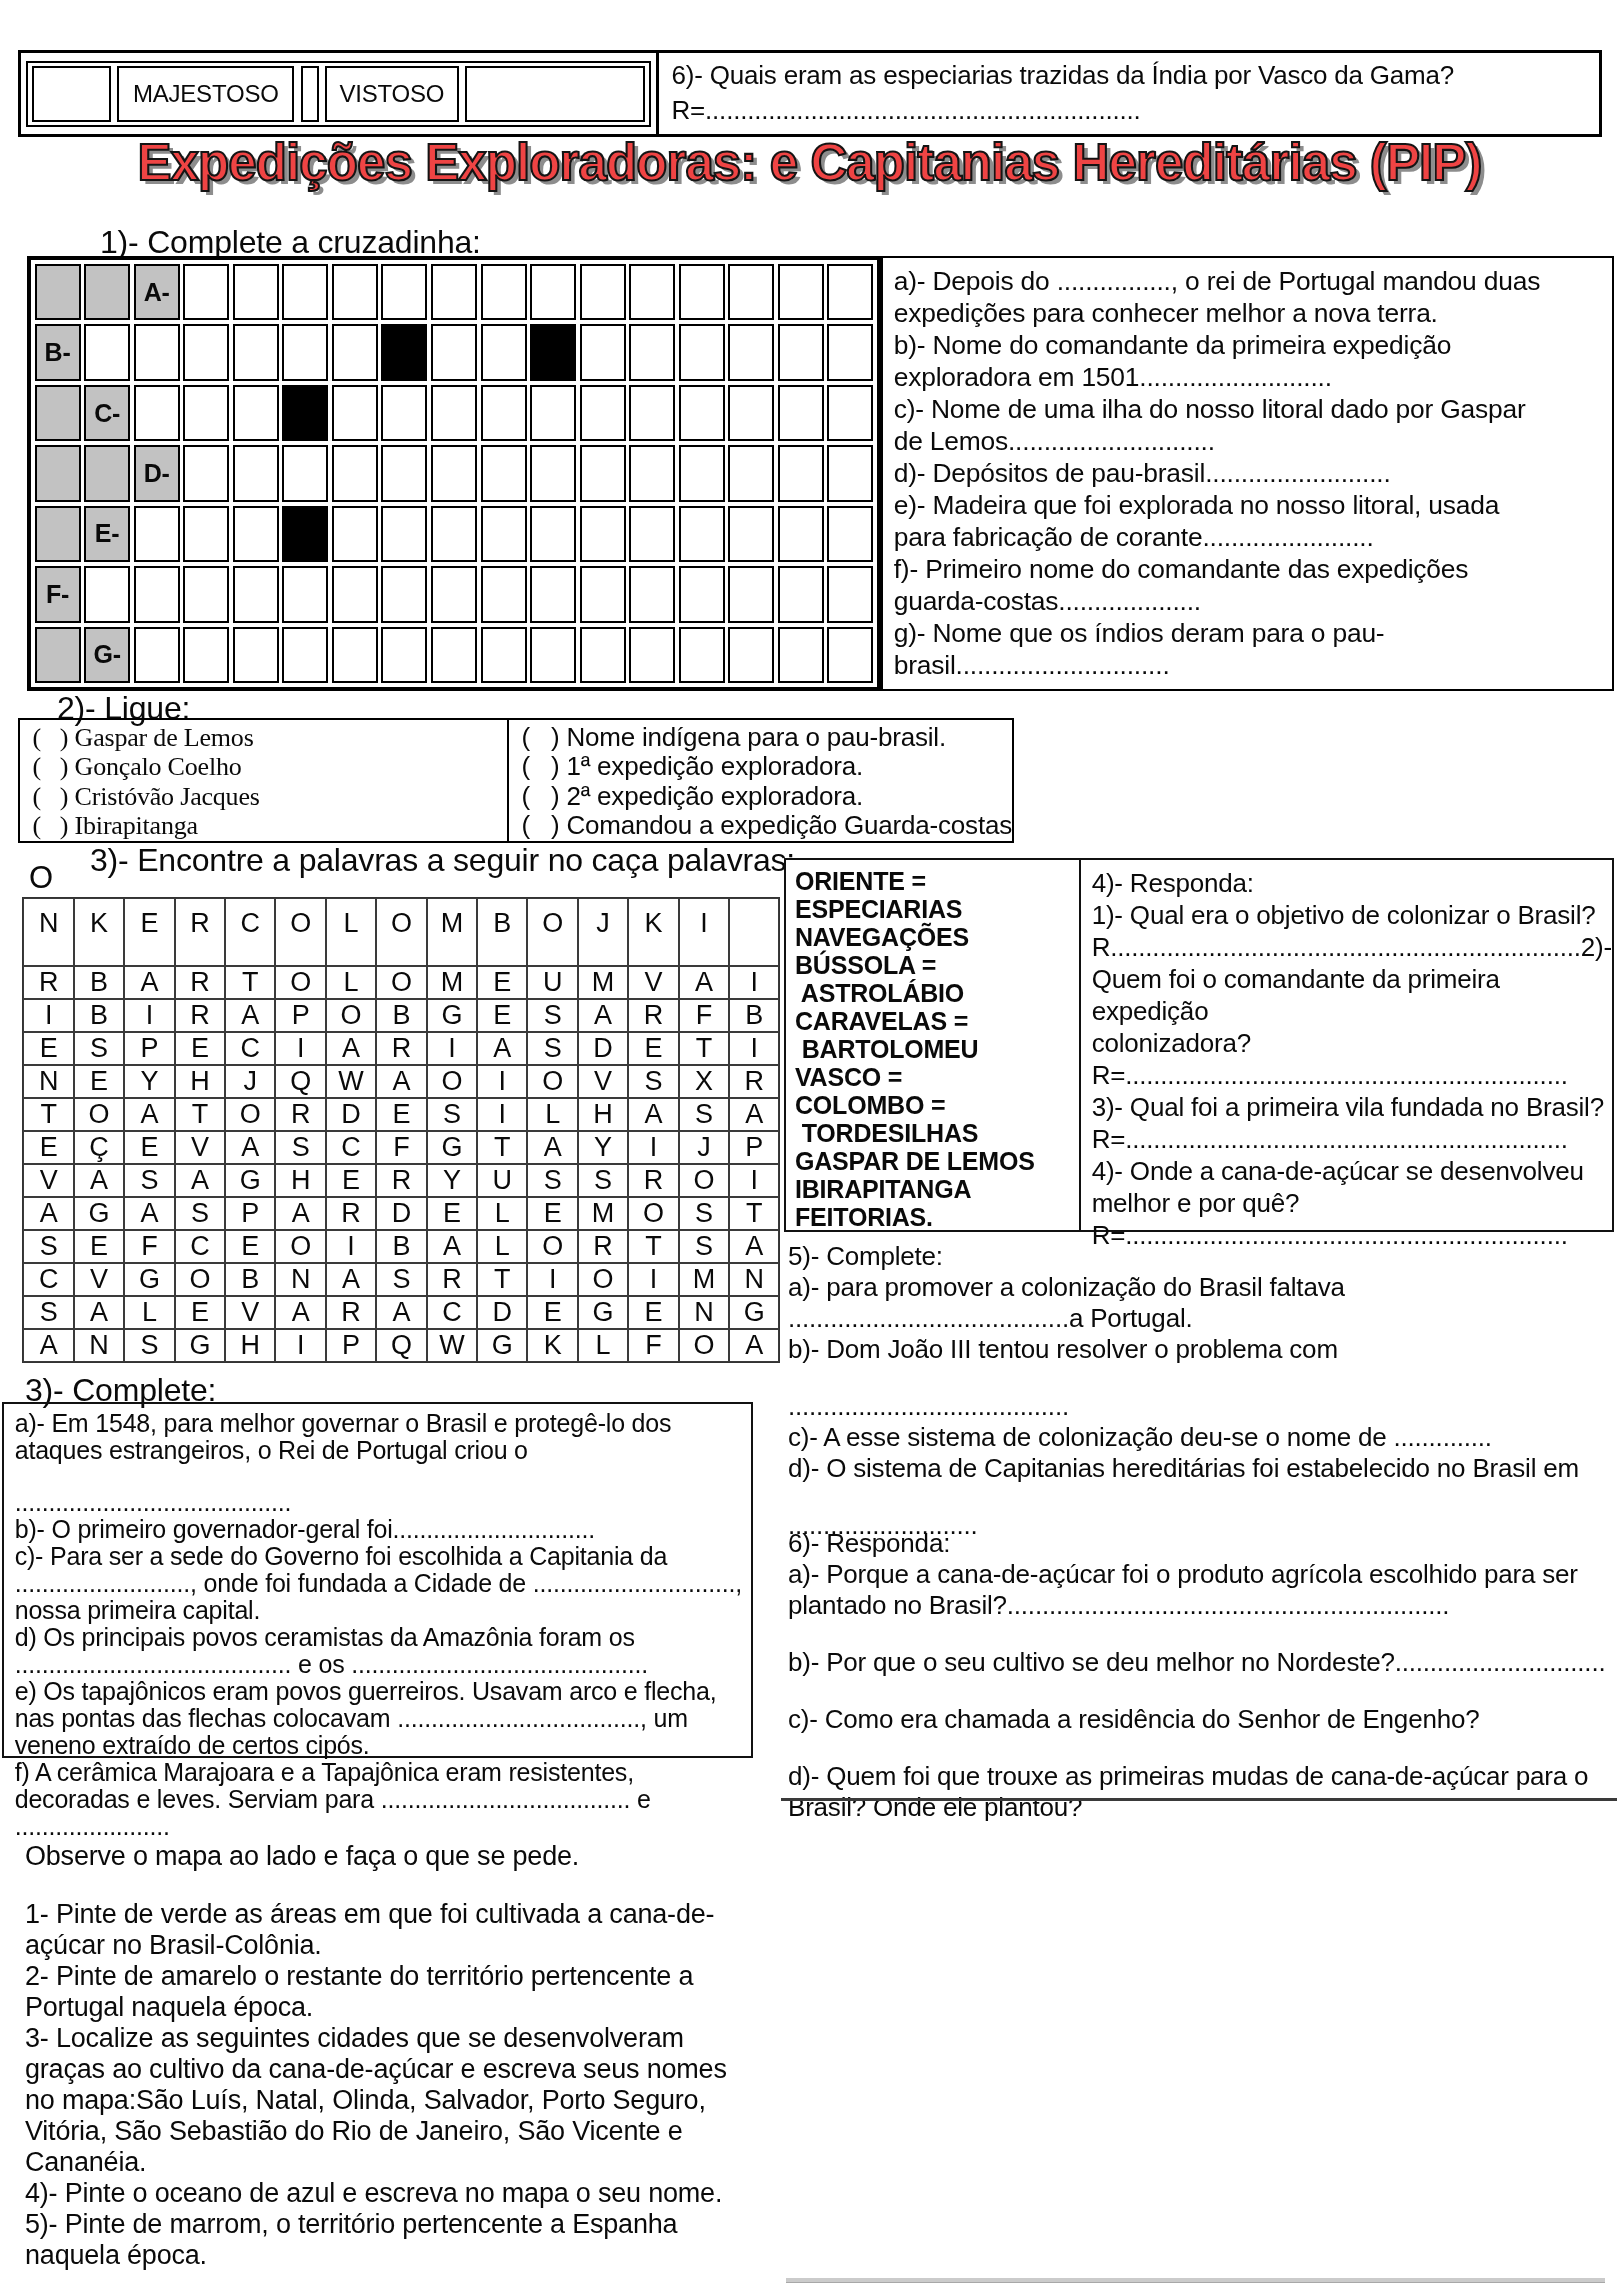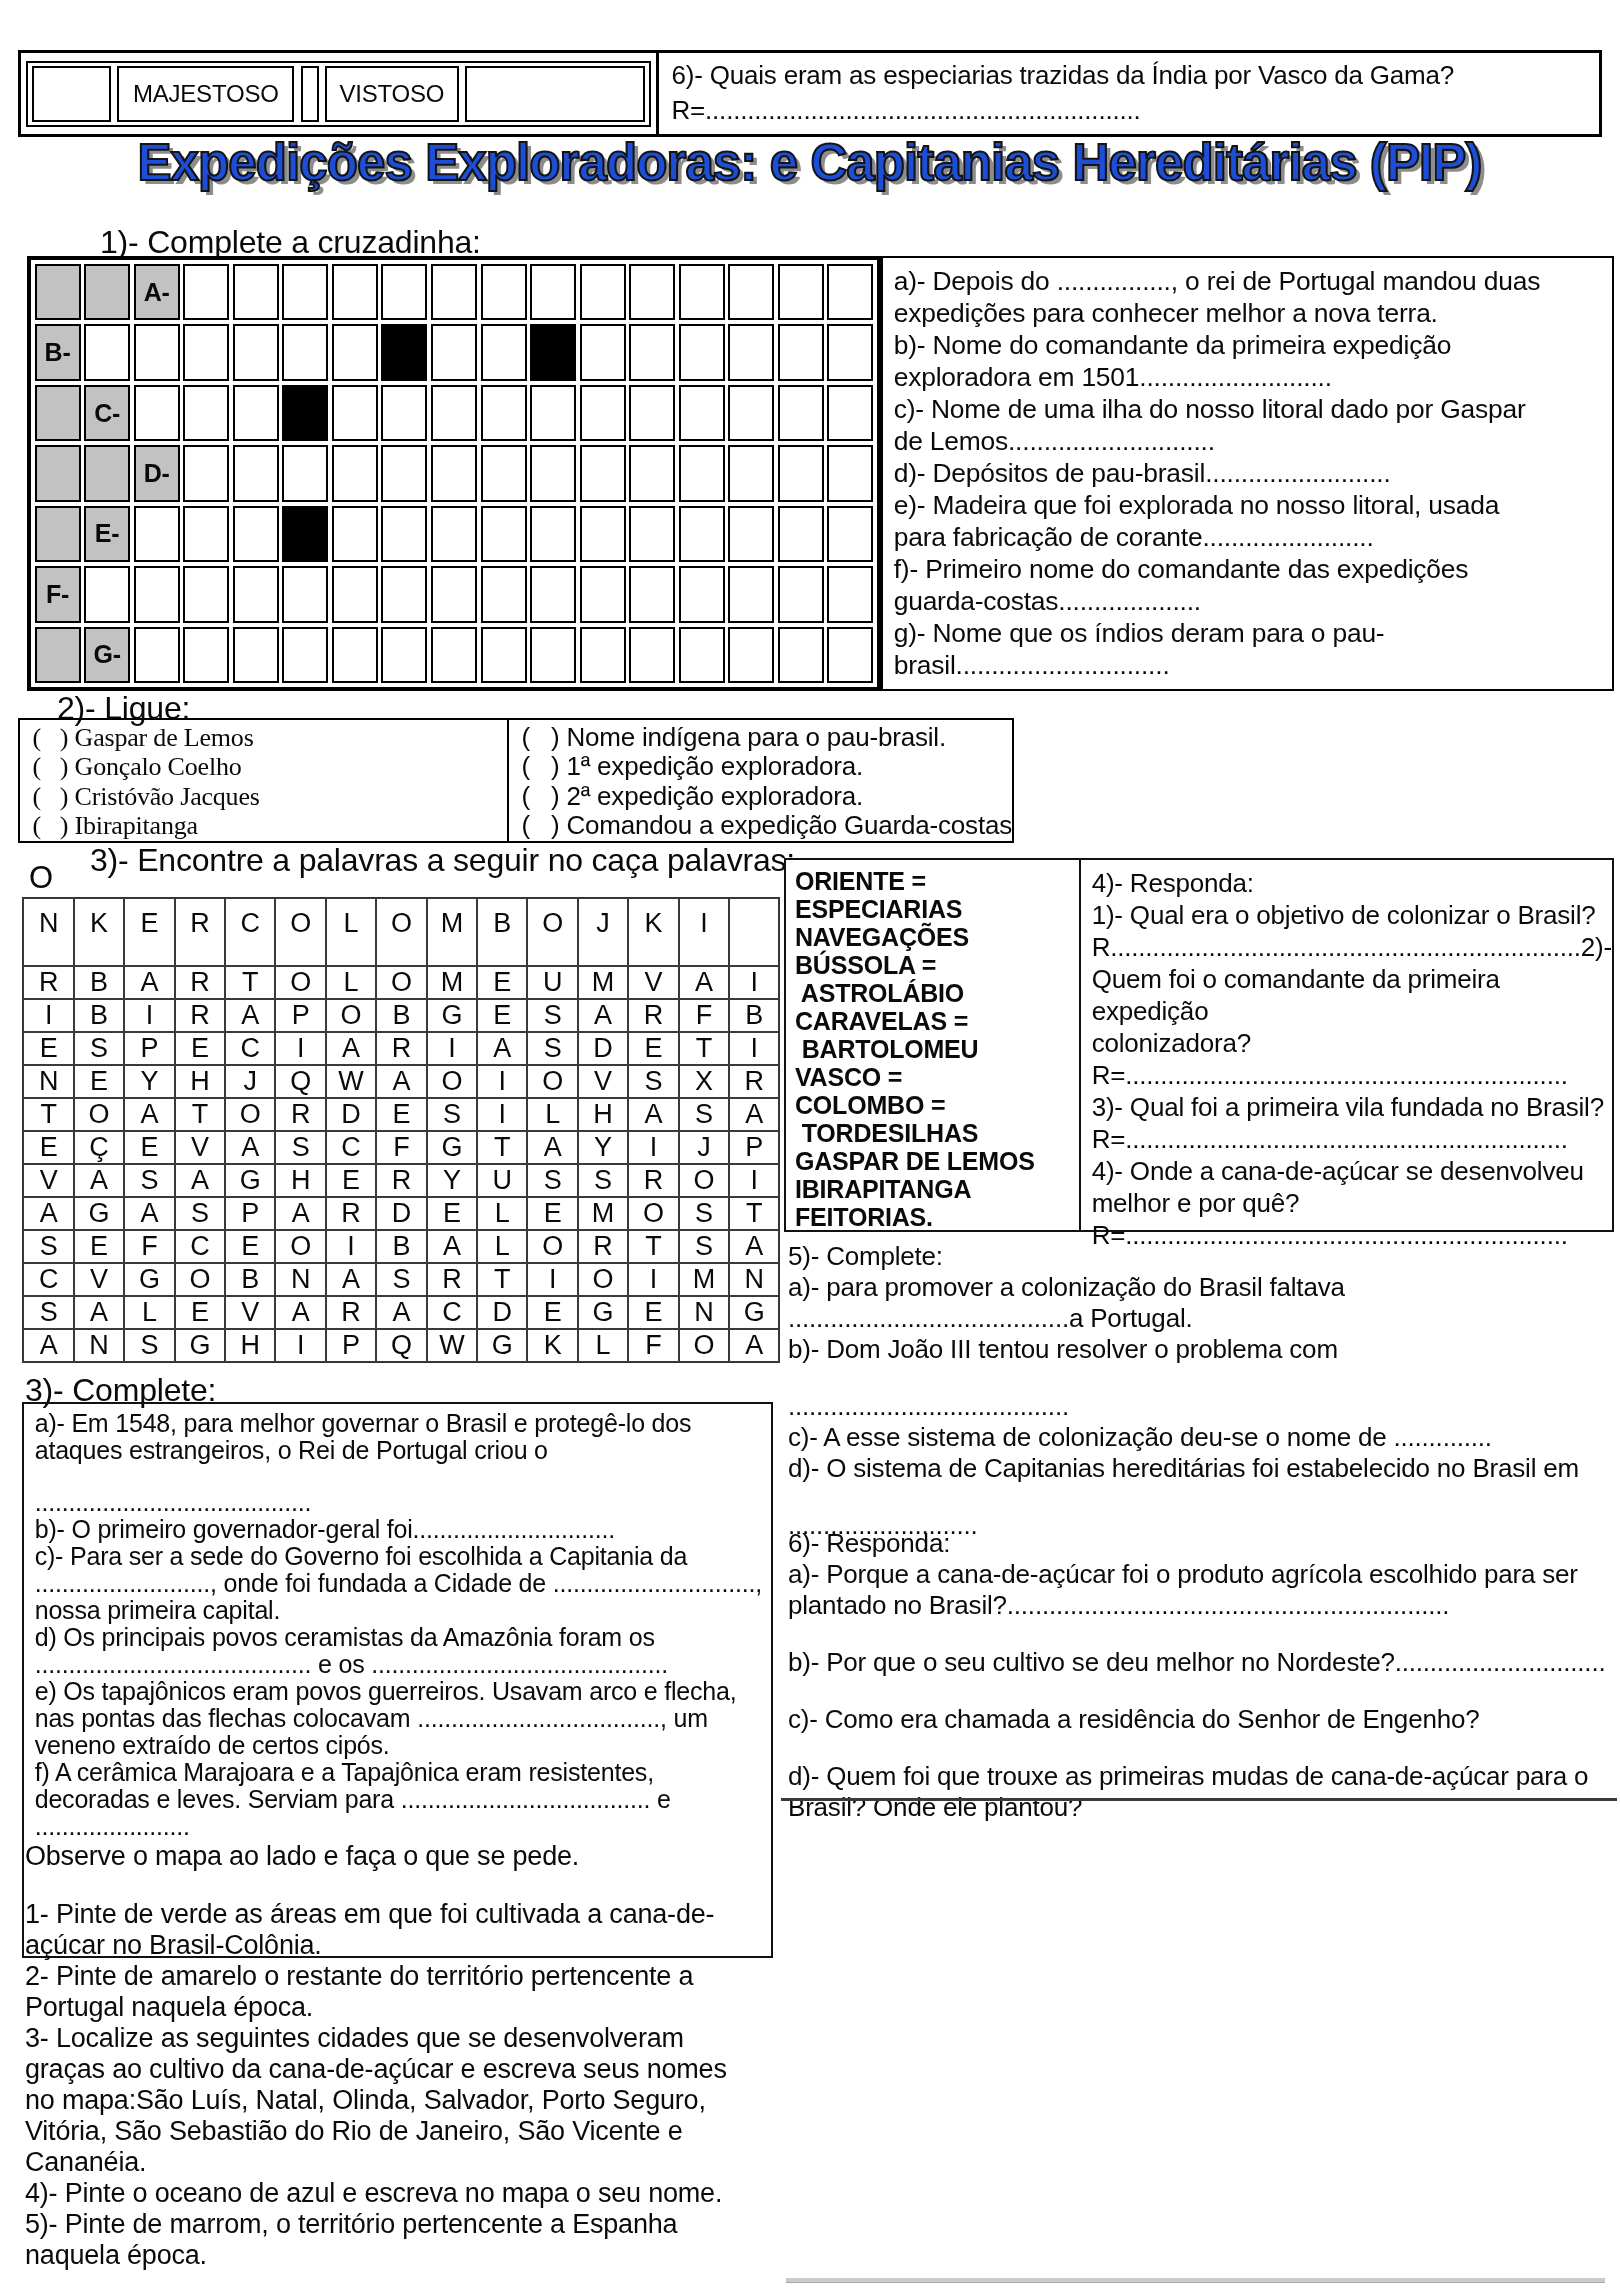--- a/index.html
+++ b/index.html
@@ -10,21 +10,21 @@
   .topbar{position:absolute;left:18px;top:50px;width:1578px;height:81px;border:3.6px solid #000;display:flex;background:#fff;}
   .topbar-left{width:638px;border-right:3.6px solid #000;display:flex;align-items:center;padding:4.5px 5.4px;box-sizing:border-box;}
   .strip{border:2.7px solid #000;height:66px;flex:1;display:flex;align-items:center;padding:2.7px 3.6px;gap:6.3px;box-sizing:border-box;}
   .nbox{border:2.7px solid #000;height:56px;display:flex;align-items:center;justify-content:center;
         font-size:24px;box-sizing:border-box;background:#fff;}
   .nb0{width:79px}.nb1{width:177px}.nb2{width:18px}.nb3{width:134px}.nb4{flex:1}
   .topbar-right{flex:1;padding:5.4px 12.5px;font-size:26px;line-height:35px;box-sizing:border-box;}
 
   
   .title{position:absolute;left:25px;top:133px;width:1569px;margin:0;text-align:center;white-space:nowrap;
-         font-size:51px;font-weight:bold;letter-spacing:-0.9px;color:#1d4ed8;
+         font-size:51px;font-weight:bold;letter-spacing:-0.9px;color:#ef4444;
          -webkit-text-stroke:2.1px #141414;text-shadow:4.5px 3.6px 0 #8d8d8d;}
 
   .h{position:absolute;font-size:32px;}
 
   
   .cw-h{left:100px;top:224px;}
   .crossword{position:absolute;left:27px;top:256px;width:854px;height:435px;border:4.5px solid #000;
              box-sizing:border-box;background:#fff;padding:3.6px;display:grid;
              grid-template-columns:repeat(17,1fr);grid-auto-rows:1fr;gap:3.6px;}
   .cw-cell{border:2.7px solid #000;background:#fff;box-sizing:border-box;}
@@ -60,21 +60,21 @@
   .responda4{flex:1;border-left:2.7px solid #111;padding:7.2px 0 0 10.7px;font-size:26px;line-height:32px;box-sizing:border-box;}
 
   
   .tblock{position:absolute;left:788px;width:828px;font-size:26px;line-height:31px;}
   .complete5{top:1241px;}
   .responda6{top:1528px;}
   .tblock .blank{height:13.4px;}
 
   
   .c3-h{left:25px;top:1372px;}
-  .c3-box{position:absolute;left:22px;top:1402px;width:751px;height:556px;border:2.7px solid #111;
+  .c3-box{position:absolute;left:2px;top:1402px;width:751px;height:356px;border:2.7px solid #111;
           box-sizing:border-box;padding:6.3px 0 0 10.7px;font-size:25px;line-height:27px;}
   .c3-box .blank{height:10.7px;}
 
   
   .mapsec{position:absolute;left:25px;top:1841px;width:763px;font-size:27px;line-height:31px;}
   .mapsec .blank{height:23px;}
 
   .rule{position:absolute;}
   .rule.dark{left:781px;top:1798px;width:836px;height:2.7px;background:#3a3a3a;}
   .rule.light{left:786px;top:2278px;width:819px;height:3.6px;background:#cbcbcb;border-bottom:0.9px solid #a8a8a8;}

